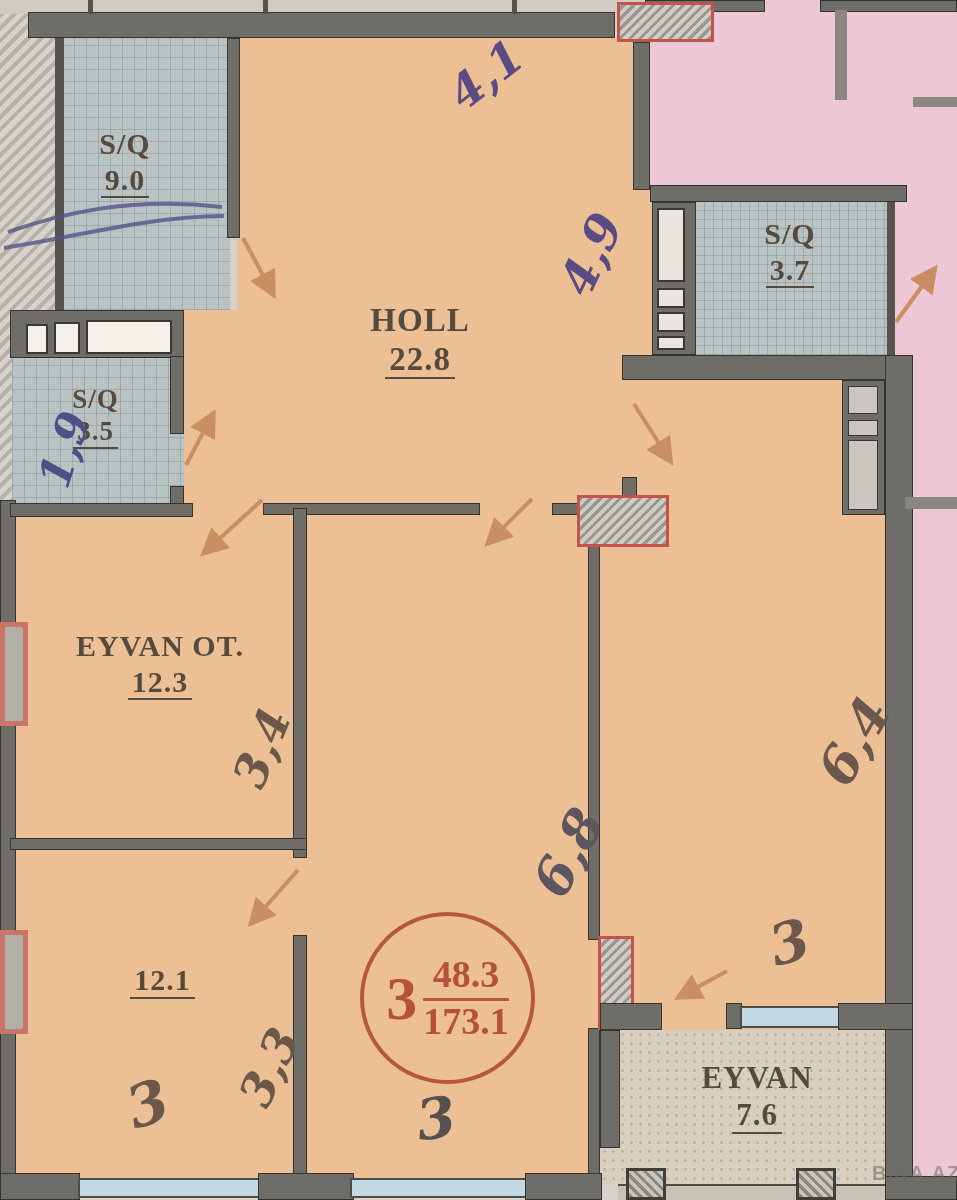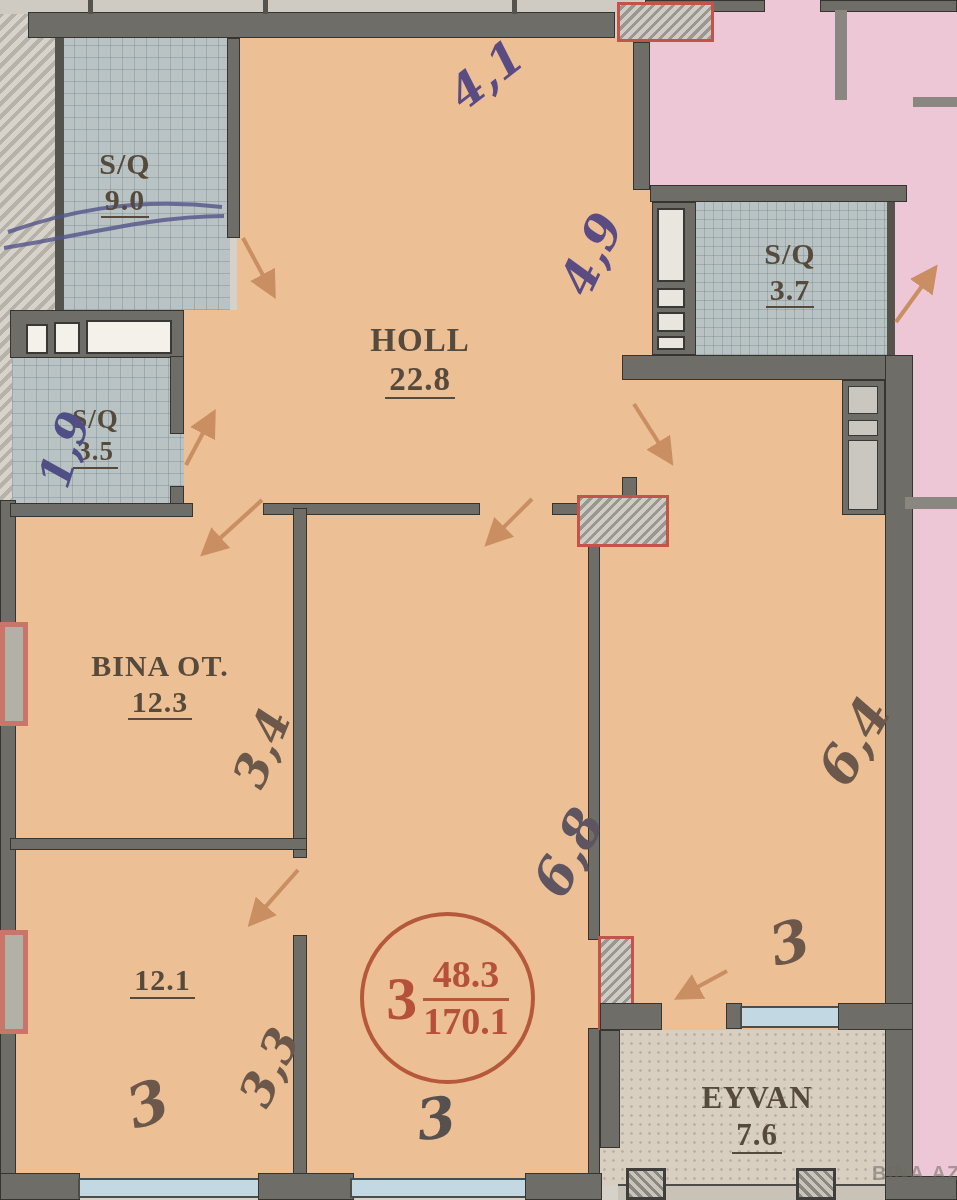--- a/index.html
+++ b/index.html
@@ -101,21 +101,21 @@
   #w-bot1{left:0;top:1173px;width:80px;height:27px;}
   #win-bot1{left:78px;top:1178px;width:184px;height:20px;}
   #w-bot2{left:258px;top:1173px;width:96px;height:27px;}
   #win-bot2{left:350px;top:1178px;width:180px;height:20px;}
   #w-bot3{left:525px;top:1173px;width:77px;height:27px;}
   #w-botright{left:885px;top:1176px;width:72px;height:24px;}
   #w-holl-right{left:633px;top:42px;width:17px;height:148px;}
 
   
   .room-label{color:#564a3c;text-align:center;font-weight:bold;letter-spacing:1px;}
-  .room-label .nm{line-height:1.05;margin-top:20px;}
+  .room-label .nm{line-height:1.05;}
   .room-label .ar{display:inline-block;margin-top:4px;border-bottom:2px solid #564a3c;
      padding:0 4px 1px 4px;line-height:1.05;}
   #lab-sq9{left:60px;top:128px;width:130px;font-size:30px;}
   #lab-sq35{left:28px;top:385px;width:135px;font-size:27px;}
   #lab-sq37{left:715px;top:218px;width:150px;font-size:30px;}
   #lab-holl{left:330px;top:303px;width:180px;font-size:33px;font-family:Liberation Serif, serif;}
   #lab-yataq1{left:40px;top:630px;width:240px;font-size:30px;}
   #lab-zal{left:330px;top:740px;width:170px;font-size:33px;}
   #lab-metbex{left:628px;top:738px;width:235px;font-size:31px;}
   #lab-yataq2{left:40px;top:960px;width:245px;font-size:30px;}
@@ -266,21 +266,21 @@
   </div>
   <div class="abs room-label" id="lab-sq37">
     <div class="nm">S/Q</div>
     <span class="ar">3.7</span>
   </div>
   <div class="abs room-label" id="lab-holl">
     <div class="nm">HOLL</div>
     <span class="ar">22.8</span>
   </div>
   <div class="abs room-label" id="lab-yataq1">
-    <div class="nm">BINA OT.</div>
+    <div class="nm">EYVAN OT.</div>
     <span class="ar">12.3</span>
   </div>
   <div class="abs room-label" id="lab-yataq2">
     <span class="ar">12.1</span>
   </div>
   <div class="abs room-label" id="lab-eyvan">
     <div class="nm">EYVAN</div>
     <span class="ar">7.6</span>
   </div>
 
@@ -292,19 +292,19 @@
   <div class="abs hw" id="hw-64">6,4</div>
   <div class="abs hw" id="hw-33">3,3</div>
   <div class="abs hw" id="hw-3a">3</div>
   <div class="abs hw" id="hw-3b">3</div>
   <div class="abs hw" id="hw-3c">3</div>
 
   <div class="abs" id="stamp">
     <span class="big">3</span>
     <span class="frac">
       <div class="top">48.3</div>
-      <div>170.1</div>
+      <div>173.1</div>
     </span>
   </div>
 
   <div class="abs" id="wm-corner">BINA.AZ</div>
 
 </div>
 
 </body></html>

